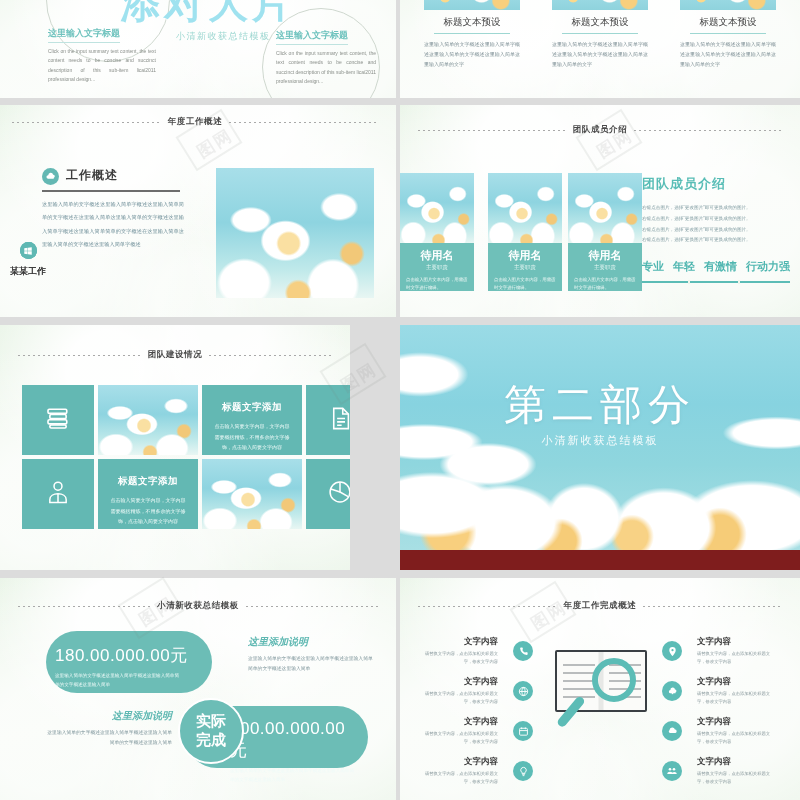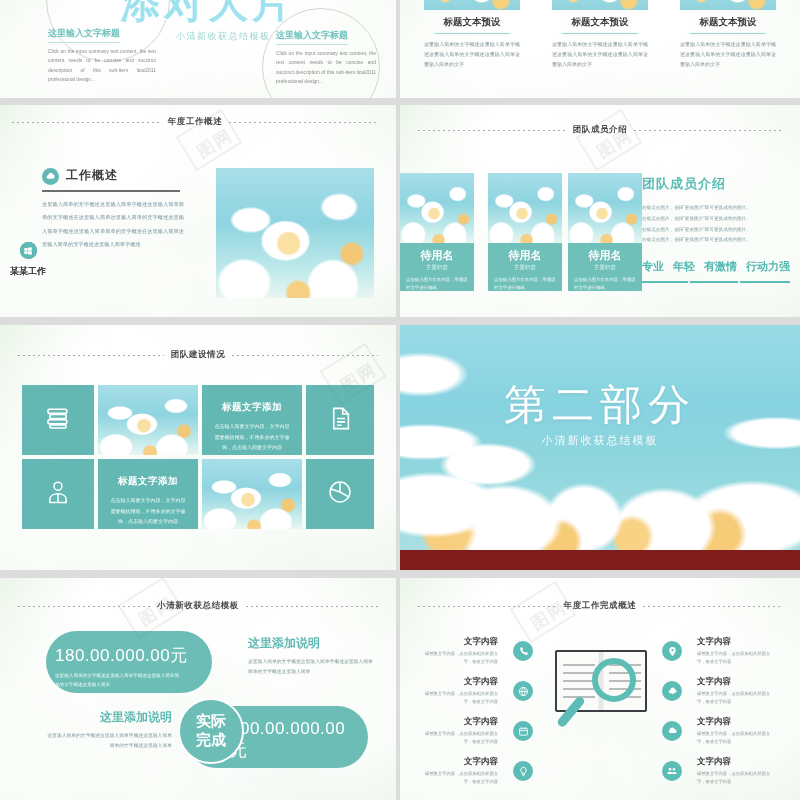--- a/index.html
+++ b/index.html
@@ -81,21 +81,21 @@
   .flower-thumb {
     width: 100%; height: 46px;
     background:
       radial-gradient(circle at 22% 72%, #fbd98c 0 6%, rgba(251,217,140,0) 7%),
       radial-gradient(circle at 60% 60%, #fdfdfa 0 16%, rgba(253,253,250,0) 18%),
       radial-gradient(circle at 80% 80%, #f8cf7d 0 9%, rgba(248,207,125,0) 11%),
       radial-gradient(circle at 38% 30%, #ffffff 0 13%, rgba(255,255,255,0) 15%),
       linear-gradient(180deg, #bfe6ef 0%, #9fdce6 60%, #8fd3dd 100%);
   }
   #s2 .c-title {
-    text-align: center; font-size: 9.5px; font-weight: bold; color: #3f3f3f;
+    text-align: center; font-size: 9.5px; font-weight: normal; color: #3f3f3f;
     margin-top: 6px;
   }
   #s2 .rule { height: 1px; background: #9ed7d2; margin: 4px 10px 6px; }
   .tiny-cn {
     font-size: 5px; line-height: 1.95; color: #7d8f95; text-align: justify;
   }
 
   
   #s3 { left: 0; top: 105px; width: 396px; height: 212px; }
   #s3 .sec-head { top: 11px; padding-left: 12px; }
@@ -163,21 +163,21 @@
     margin-top: 7px; height: 2px; background: #5cbcb6;
     position: relative;
   }
   #s4 .r-rule::before, #s4 .r-rule::after {
     content: ""; position: absolute; top: -1px; width: 2px; height: 4px; background: #eef6ec;
   }
   #s4 .r-rule::before { left: 46px; }
   #s4 .r-rule::after { left: 96px; }
 
   
-  #s5 { left: 0; top: 325px; width: 396px; height: 245px; }
+  #s5 { left: 0; top: 325px; width: 350px; height: 245px; }
   #s5 .sec-head { top: 24px; }
   .grid-cell { position: absolute; }
   .teal-card {
     background: #63b8b3; display: flex; align-items: center; justify-content: center;
   }
   .txt-card {
     background: #63b8b3; color: #fff; text-align: center;
     padding: 16px 12px 0;
   }
   .txt-card .tc-title { font-size: 9.5px; font-weight: bold; letter-spacing: .5px; }
@@ -220,21 +220,21 @@
     position: absolute; background: #6cbdb6; border-radius: 999px;
   }
   .ring-btn {
     position: absolute; border-radius: 50%;
     background: #6cbdb6; border: 2px solid #ffffff;
     color: #fff; font-weight: bold; text-align: center;
     display: flex; align-items: center; justify-content: center; line-height: 1.25;
   }
   .money { font-size: 17px; color: #fff; letter-spacing: .5px; }
   .pill-note { font-size: 4.6px; line-height: 2.0; color: #eefaf8; margin-top: 4px; }
-  .side-title { font-size: 12px; font-weight: bold; color: #5fb8b2; }
+  .side-title { font-size: 10px; font-weight: bold; color: #5fb8b2; font-style: italic; }
   .side-body { font-size: 4.8px; line-height: 2.1; color: #7e959b; margin-top: 5px; }
 
   
   #s8 { left: 400px; top: 578px; width: 400px; height: 222px; }
   #s8 .sec-head { top: 22px; }
   .fi-row { position: absolute; display: flex; align-items: center; gap: 15px; }
   .fi-txt { width: 80px; }
   .fi-title { font-size: 8.5px; font-weight: bold; color: #3c3c3c; }
   .fi-body { font-size: 4.3px; line-height: 1.95; color: #8a9a9e; margin-top: 2px; }
   .fi-icon {

